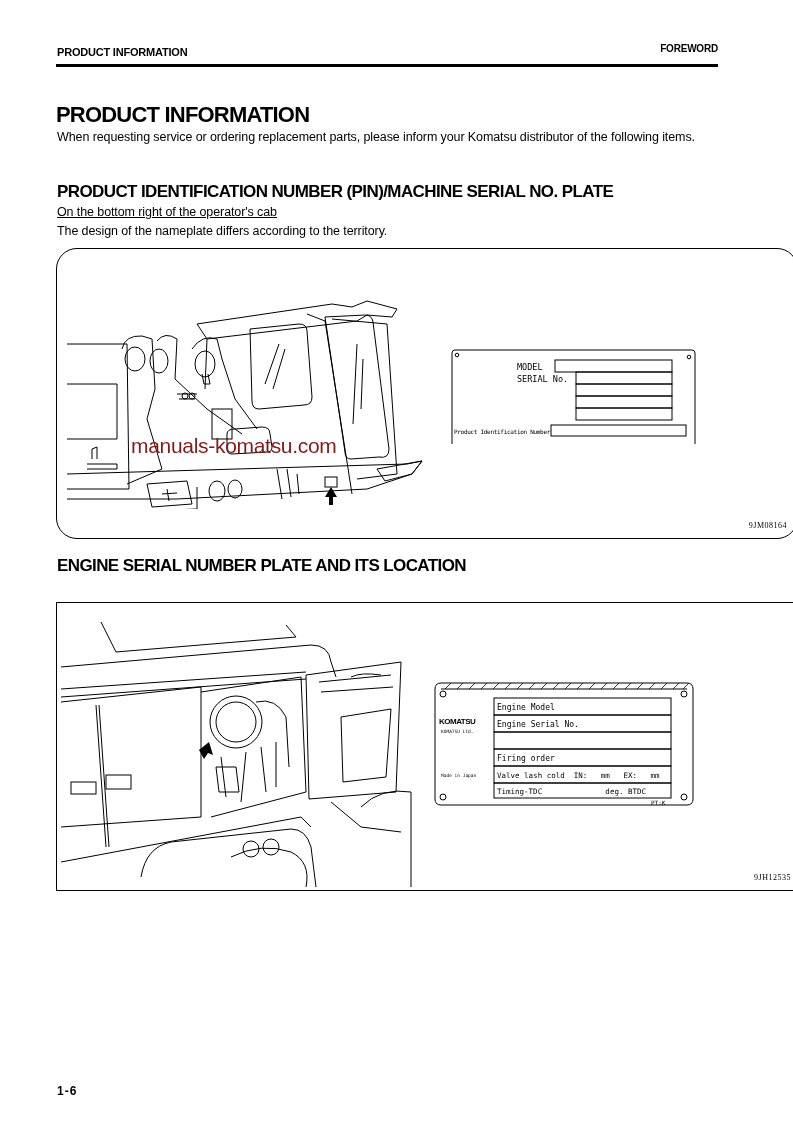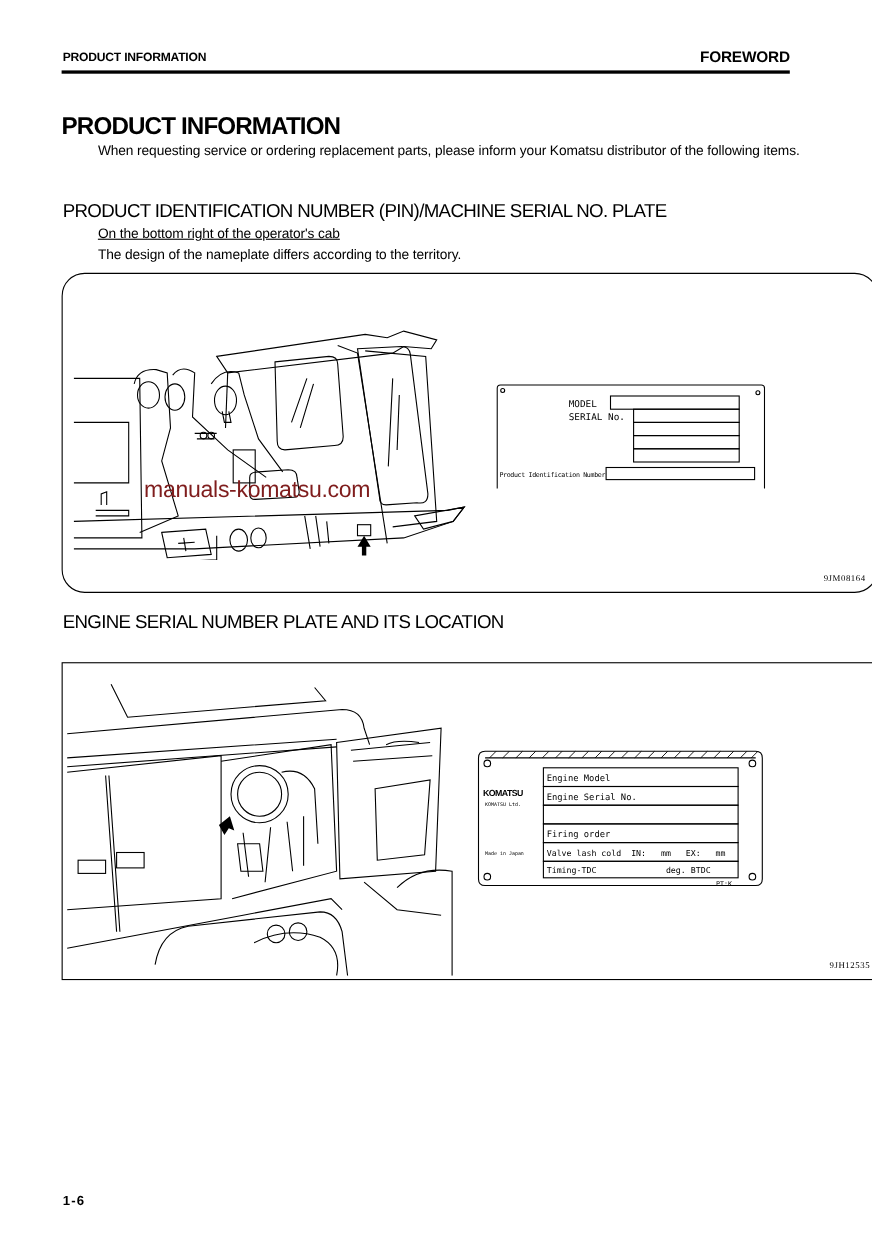--- a/index.html
+++ b/index.html
@@ -1,25 +1,25 @@
 <!DOCTYPE html>
 <html><head>
 <meta charset="utf-8">
 <style>
   html, body { margin: 0; padding: 0; background: #ffffff; }
   body { width: 793px; height: 1123px; position: relative; overflow: hidden;
          font-family: "Liberation Sans", sans-serif; color: #000; }
   .abs { position: absolute; }
   .hdr-left { left: 57px; top: 46px; font-size: 11px; font-weight: bold; letter-spacing: -0.2px; }
-  .hdr-right { right: 75px; top: 43px; font-size: 14px; font-weight: bold; letter-spacing: -0.2px; }
+  .hdr-right { right: 75px; top: 43px; font-size: 10px; font-weight: bold; letter-spacing: -0.2px; }
   .hdr-rule { left: 56px; top: 64px; width: 662px; height: 3px; background: #000; }
   .title { left: 56px; top: 101px; font-size: 22px; font-weight: bold; letter-spacing: -0.8px; line-height: 28px; }
-  .para { font-size: 12.5px; line-height: 18px; letter-spacing: -0.1px; margin-left: 32px; }
+  .para { font-size: 12.5px; line-height: 18px; letter-spacing: -0.1px; }
   .intro { left: 57px; top: 128px; width: 665px; }
-  .h2 { font-size: 17px; font-weight: normal; letter-spacing: -0.6px; line-height: 22px; }
+  .h2 { font-size: 17px; font-weight: bold; letter-spacing: -0.6px; line-height: 22px; }
   .h2a { left: 57px; top: 181px; }
   .sub1 { left: 57px; top: 203px; text-decoration: underline; }
   .sub2 { left: 57px; top: 222px; }
   .h2b { left: 57px; top: 555px; }
   .sub3 { left: 57px; top: 604px; }
   .frame { border: 1.5px solid #000; box-sizing: border-box; background: #fff; }
   .frame1 { left: 56px; top: 248px; width: 742px; height: 291px; border-radius: 21px; }
   .frame2 { left: 56px; top: 602px; width: 746px; height: 289px; }
   .fig-code { position: absolute; right: 10px; bottom: 8px; font-family: Liberation Serif, serif;
               font-size: 8px; letter-spacing: 0.5px; }

